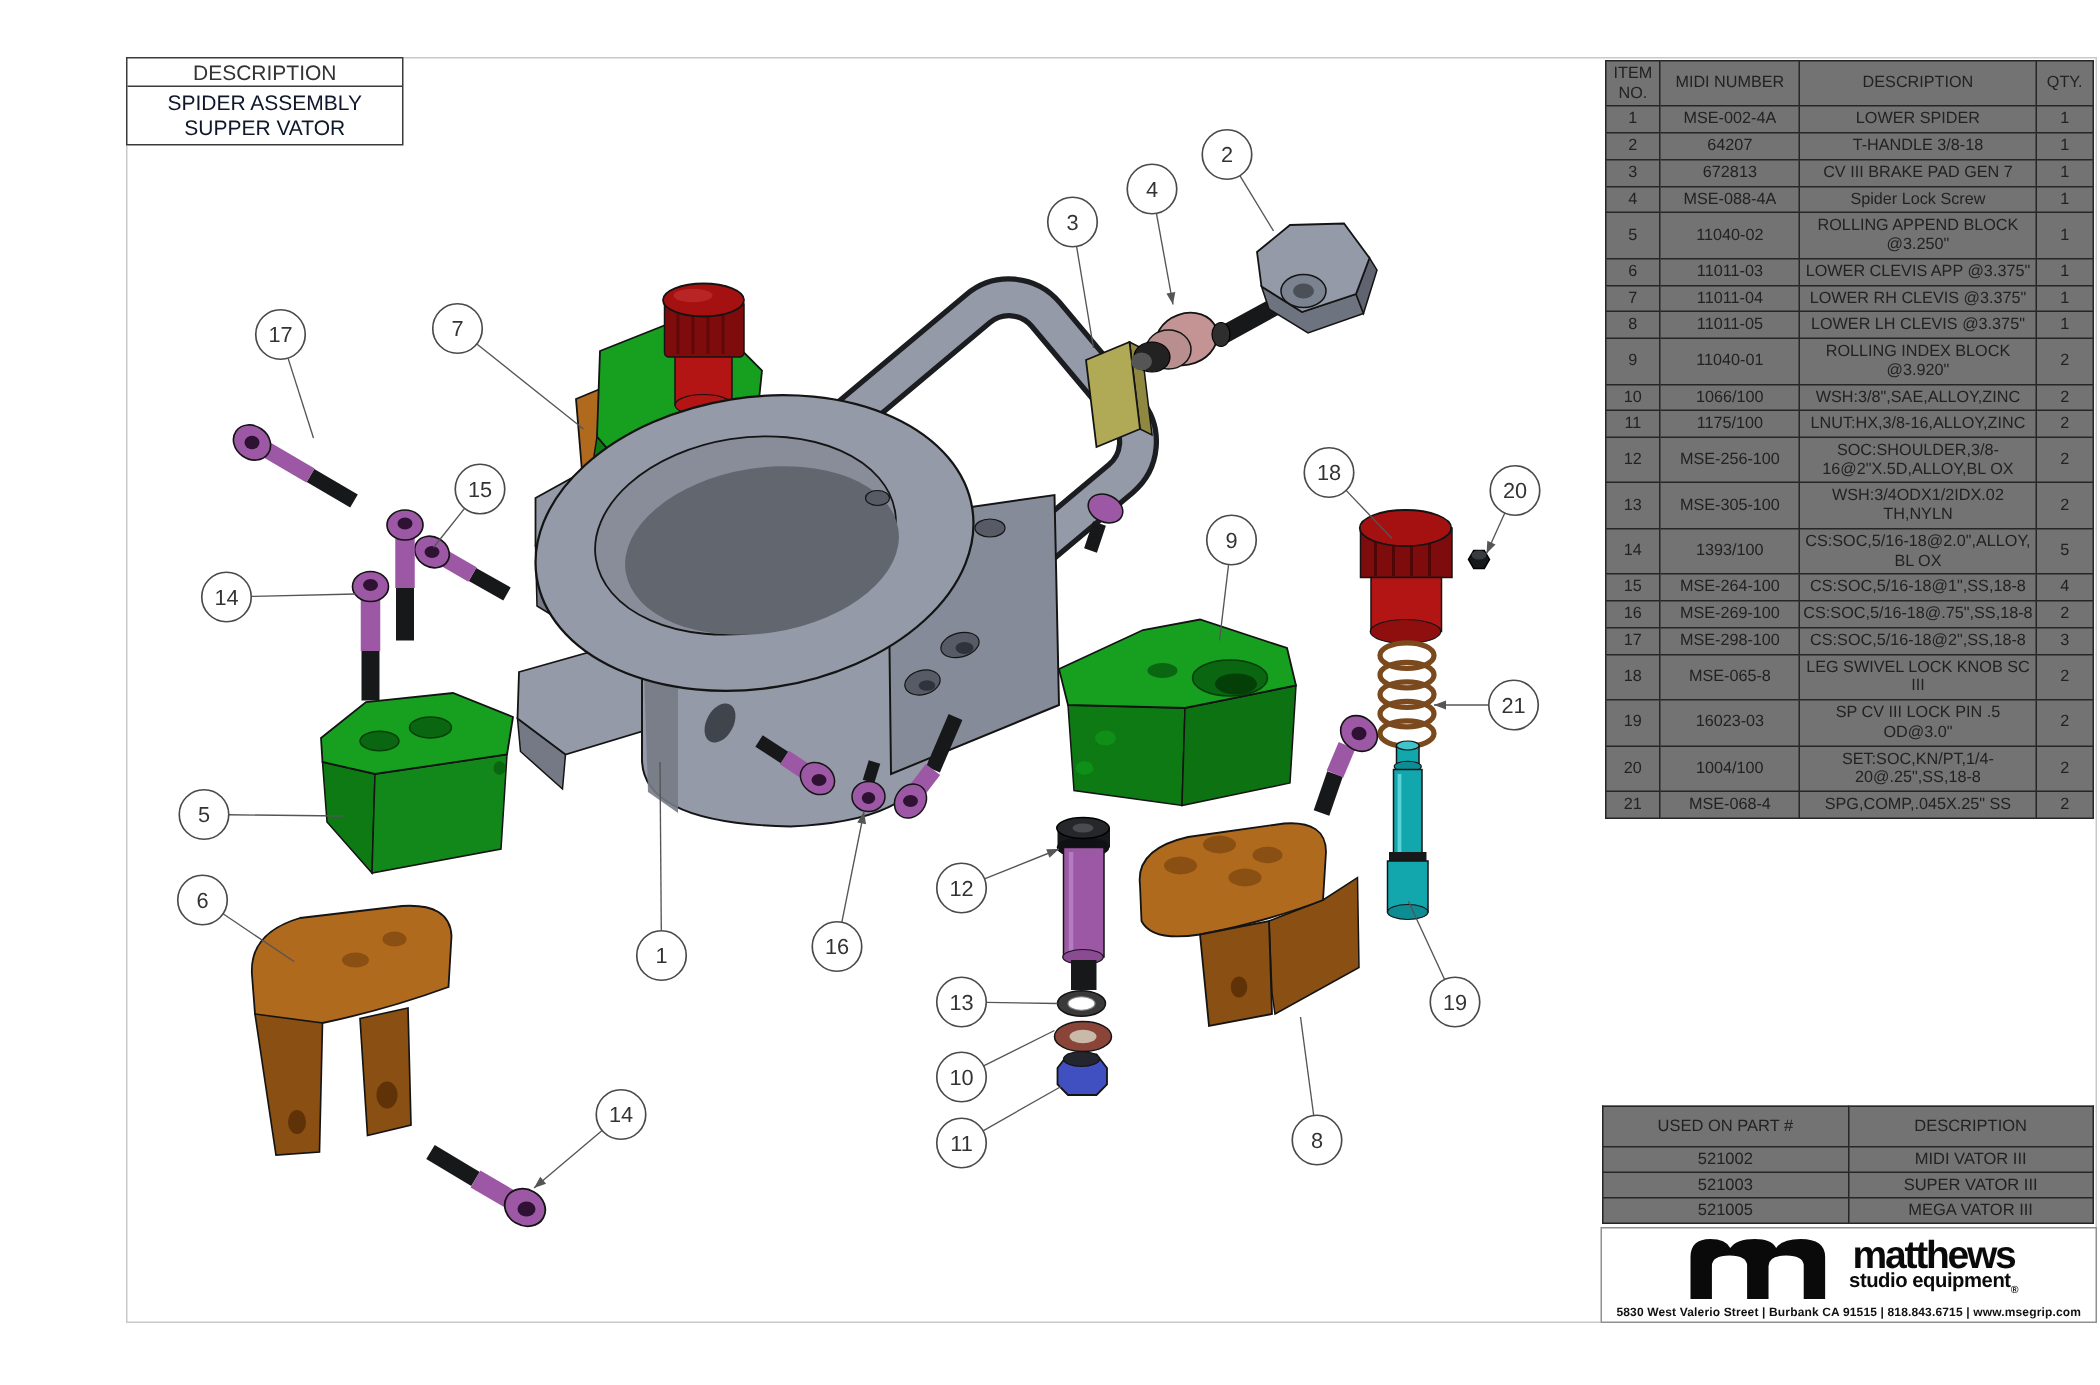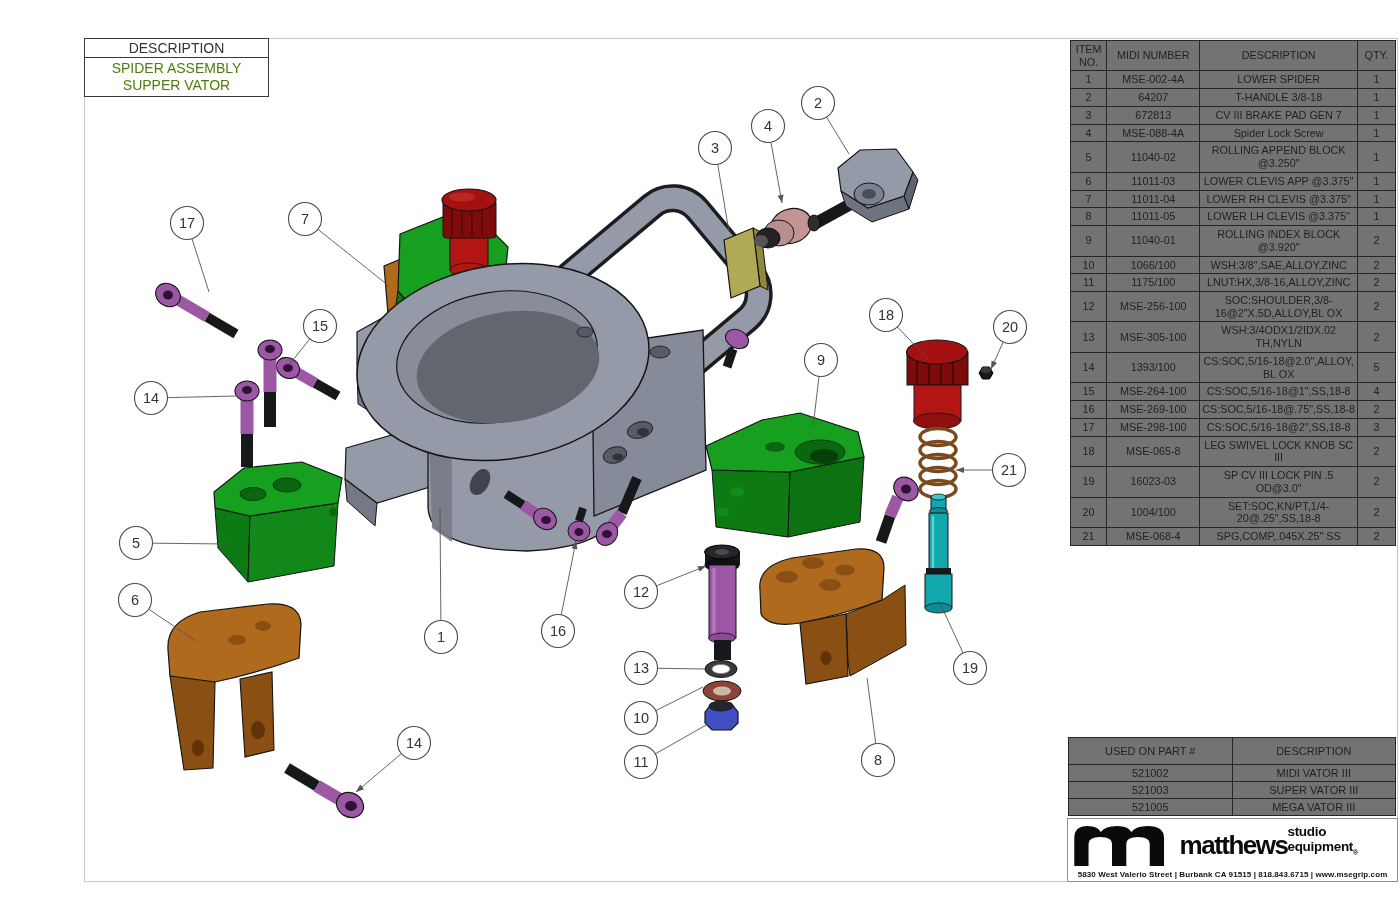--- a/index.html
+++ b/index.html
@@ -5,41 +5,41 @@
   html,body{margin:0;padding:0;background:#fff;}
   #sheet{position:relative;width:1400px;height:923px;background:#fff;overflow:hidden;
          font-family:"Liberation Sans","DejaVu Sans",sans-serif;}
   #frame{position:absolute;left:84px;top:38px;width:1312px;height:842px;border:1px solid #c9c9c9;}
   #diagram-svg{position:absolute;left:0;top:0;}
   svg text{font-family:"Liberation Sans","DejaVu Sans",sans-serif;}
 
   
   #title-block{position:absolute;left:84px;top:38px;width:183px;border:1px solid #3a3a3a;background:#fff;}
   #title-block .hd{border-bottom:1px solid #3a3a3a;text-align:center;font-size:14px;color:#333;padding:1px 0;}
-  #title-block .bd{text-align:center;font-size:14px;color:#4d7c0f;line-height:1.18;padding:2px 0 3px 0;}
+  #title-block .bd{text-align:center;font-size:14px;color:#0f172a;line-height:1.18;padding:2px 0 3px 0;}
 
   
   table{border-collapse:collapse;background:#737373;}
   #bom-table{position:absolute;left:1070px;top:40px;width:326px;table-layout:fixed;}
   #bom-table th,#bom-table td{border:1px solid #262626;font-size:10.8px;font-weight:normal;
       color:#222;text-align:center;vertical-align:middle;padding:2px 1px;line-height:1.18;}
   #bom-table th{height:24px;}
   .colw0{width:36px}.colw1{width:93px}.colw2{width:157px}.colw3{width:38px}
 
   
   #used-table{position:absolute;left:1068px;top:737px;width:328px;table-layout:fixed;}
   #used-table th,#used-table td{border:1px solid #262626;font-size:11px;font-weight:normal;
       color:#222;text-align:center;padding:2px;line-height:1.1;}
   #used-table th{height:22px;}
   .ucol{width:50%}
 
   
   #logo-box{position:absolute;left:1067px;top:818px;width:329px;height:62px;border:1px solid #8f8f8f;background:#fff;}
   #logo-inner{display:flex;justify-content:center;align-items:flex-start;gap:7px;padding-top:5px;}
-  #logo-text{display:flex;flex-direction:row;align-items:flex-end;margin-top:1px;}
+  #logo-text{display:flex;flex-direction:column;align-items:center;margin-top:1px;}
   #brand{font-size:26px;font-weight:bold;letter-spacing:-1.5px;color:#0a0a0a;line-height:0.85;}
   #subbrand{font-size:13.5px;font-weight:bold;color:#0a0a0a;letter-spacing:-0.3px;line-height:1.1;}
   #reg{font-size:7px;vertical-align:sub;}
   #address{position:absolute;bottom:2px;left:0;width:100%;text-align:center;font-size:8px;
       font-weight:bold;color:#111;letter-spacing:0.1px;}
 </style>
 </head>
 <body>
 
 <div id="sheet">

